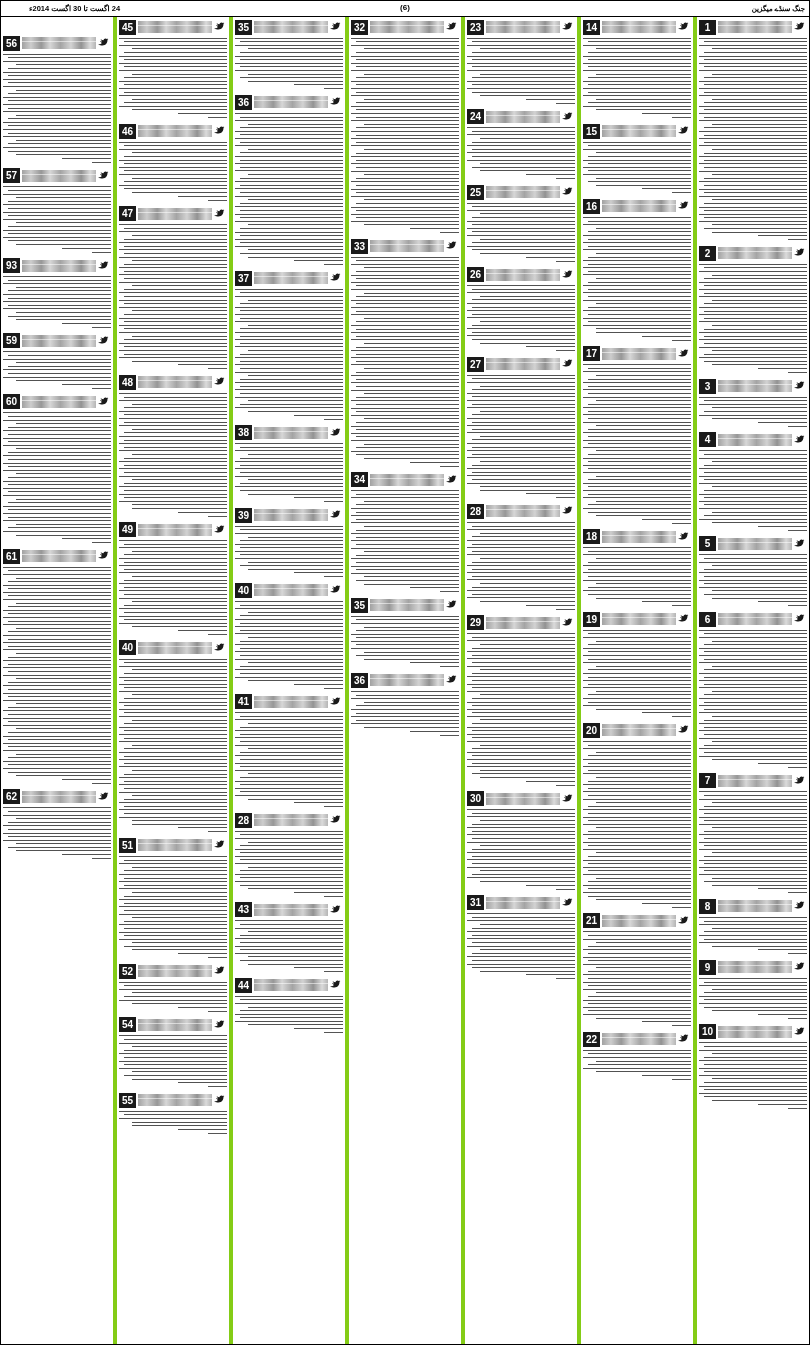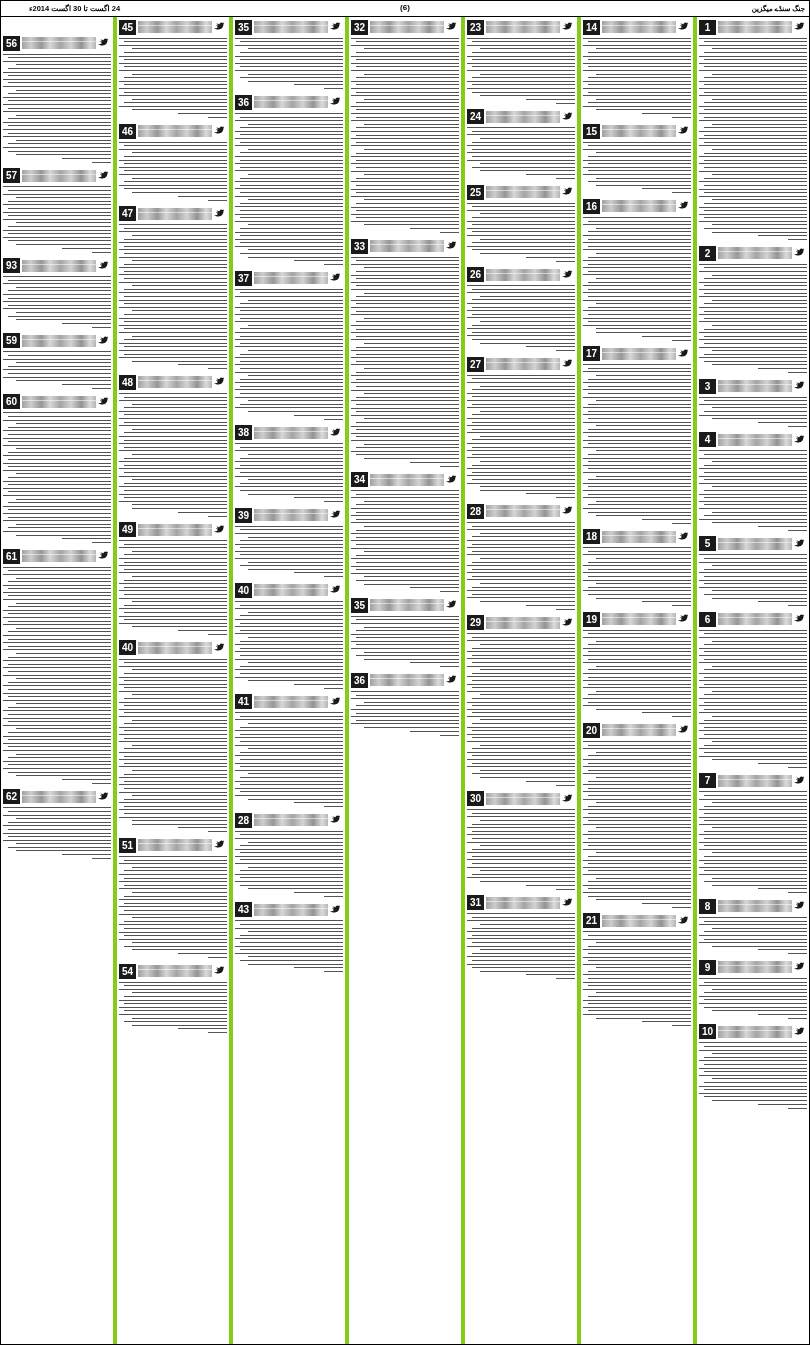--- a/index.html
+++ b/index.html
@@ -833,20 +833,40 @@
             <div class="line w100"></div>
             <div class="line w95"></div>
             <div class="line w100"></div>
             <div class="line w95"></div>
             <div class="line w100"></div>
             <div class="line w88"></div>
             <div class="line w45"></div>
             <div class="end-mark"></div>
           </div>
         </div>
+        <div class="item">
+          <div class="item-head">
+            <div class="num-box">22</div>
+            <div class="head-bar"></div>
+            <span class="bird"><svg viewBox="0 0 24 24" width="14" height="14" aria-hidden="true">
+                <path fill="#1a1a1a" d="M2 14c3 .5 5-.6 6.4-2.1C7 11 5.6 9.8 5 8.3c1.3.7 2.6 1 3.9.9C7.4 8 6.4 6.6 6.2 5c1.5 1.4 3.2 2.2 5 2.3 .2-1.8 1.6-3.1 3.3-3.1 1 0 1.9.4 2.5 1.1 .8-.2 1.5-.5 2.1-.9-.2.8-.8 1.4-1.4 1.8 .6-.1 1.2-.3 1.8-.5-.4.6-1 1.2-1.6 1.6 .1 3.3-1.6 6.6-4.7 8.3C10.4 17 6 16.8 2 14z"></path>
+              </svg></span>
+          </div>
+          <div class="body">
+            <div class="line w100"></div>
+            <div class="line w95"></div>
+            <div class="line w100"></div>
+            <div class="line w88"></div>
+            <div class="line w95"></div>
+            <div class="line w100"></div>
+            <div class="line w88"></div>
+            <div class="line w45"></div>
+            <div class="end-mark"></div>
+          </div>
+        </div>
       </div>
       <div class="col">
         <div class="item">
           <div class="item-head">
             <div class="num-box">23</div>
             <div class="head-bar"></div>
             <span class="bird"><svg viewBox="0 0 24 24" width="14" height="14" aria-hidden="true">
                 <path fill="#1a1a1a" d="M2 14c3 .5 5-.6 6.4-2.1C7 11 5.6 9.8 5 8.3c1.3.7 2.6 1 3.9.9C7.4 8 6.4 6.6 6.2 5c1.5 1.4 3.2 2.2 5 2.3 .2-1.8 1.6-3.1 3.3-3.1 1 0 1.9.4 2.5 1.1 .8-.2 1.5-.5 2.1-.9-.2.8-.8 1.4-1.4 1.8 .6-.1 1.2-.3 1.8-.5-.4.6-1 1.2-1.6 1.6 .1 3.3-1.6 6.6-4.7 8.3C10.4 17 6 16.8 2 14z"></path>
               </svg></span>
           </div>
@@ -1691,20 +1711,42 @@
             <div class="line w100"></div>
             <div class="line w95"></div>
             <div class="line w100"></div>
             <div class="line w88"></div>
             <div class="line w95"></div>
             <div class="line w88"></div>
             <div class="line w45"></div>
             <div class="end-mark"></div>
           </div>
         </div>
+        <div class="item">
+          <div class="item-head">
+            <div class="num-box">44</div>
+            <div class="head-bar"></div>
+            <span class="bird"><svg viewBox="0 0 24 24" width="14" height="14" aria-hidden="true">
+                <path fill="#1a1a1a" d="M2 14c3 .5 5-.6 6.4-2.1C7 11 5.6 9.8 5 8.3c1.3.7 2.6 1 3.9.9C7.4 8 6.4 6.6 6.2 5c1.5 1.4 3.2 2.2 5 2.3 .2-1.8 1.6-3.1 3.3-3.1 1 0 1.9.4 2.5 1.1 .8-.2 1.5-.5 2.1-.9-.2.8-.8 1.4-1.4 1.8 .6-.1 1.2-.3 1.8-.5-.4.6-1 1.2-1.6 1.6 .1 3.3-1.6 6.6-4.7 8.3C10.4 17 6 16.8 2 14z"></path>
+              </svg></span>
+          </div>
+          <div class="body">
+            <div class="line w100"></div>
+            <div class="line w95"></div>
+            <div class="line w100"></div>
+            <div class="line w88"></div>
+            <div class="line w95"></div>
+            <div class="line w100"></div>
+            <div class="line w95"></div>
+            <div class="line w100"></div>
+            <div class="line w88"></div>
+            <div class="line w45"></div>
+            <div class="end-mark"></div>
+          </div>
+        </div>
       </div>
       <div class="col">
         <div class="item">
           <div class="item-head">
             <div class="num-box">45</div>
             <div class="head-bar"></div>
             <span class="bird"><svg viewBox="0 0 24 24" width="14" height="14" aria-hidden="true">
                 <path fill="#1a1a1a" d="M2 14c3 .5 5-.6 6.4-2.1C7 11 5.6 9.8 5 8.3c1.3.7 2.6 1 3.9.9C7.4 8 6.4 6.6 6.2 5c1.5 1.4 3.2 2.2 5 2.3 .2-1.8 1.6-3.1 3.3-3.1 1 0 1.9.4 2.5 1.1 .8-.2 1.5-.5 2.1-.9-.2.8-.8 1.4-1.4 1.8 .6-.1 1.2-.3 1.8-.5-.4.6-1 1.2-1.6 1.6 .1 3.3-1.6 6.6-4.7 8.3C10.4 17 6 16.8 2 14z"></path>
               </svg></span>
           </div>
@@ -1993,39 +2035,77 @@
             <div class="line w100"></div>
             <div class="line w88"></div>
             <div class="line w95"></div>
             <div class="line w88"></div>
             <div class="line w45"></div>
             <div class="end-mark"></div>
           </div>
         </div>
         <div class="item">
           <div class="item-head">
+            <div class="num-box">52</div>
+            <div class="head-bar"></div>
+            <span class="bird"><svg viewBox="0 0 24 24" width="14" height="14" aria-hidden="true">
+                <path fill="#1a1a1a" d="M2 14c3 .5 5-.6 6.4-2.1C7 11 5.6 9.8 5 8.3c1.3.7 2.6 1 3.9.9C7.4 8 6.4 6.6 6.2 5c1.5 1.4 3.2 2.2 5 2.3 .2-1.8 1.6-3.1 3.3-3.1 1 0 1.9.4 2.5 1.1 .8-.2 1.5-.5 2.1-.9-.2.8-.8 1.4-1.4 1.8 .6-.1 1.2-.3 1.8-.5-.4.6-1 1.2-1.6 1.6 .1 3.3-1.6 6.6-4.7 8.3C10.4 17 6 16.8 2 14z"></path>
+              </svg></span>
+          </div>
+          <div class="body">
+            <div class="line w100"></div>
+            <div class="line w95"></div>
+            <div class="line w100"></div>
+            <div class="line w88"></div>
+            <div class="line w95"></div>
+            <div class="line w100"></div>
+            <div class="line w88"></div>
+            <div class="line w45"></div>
+            <div class="end-mark"></div>
+          </div>
+        </div>
+        <div class="item">
+          <div class="item-head">
             <div class="num-box">54</div>
             <div class="head-bar"></div>
             <span class="bird"><svg viewBox="0 0 24 24" width="14" height="14" aria-hidden="true">
                 <path fill="#1a1a1a" d="M2 14c3 .5 5-.6 6.4-2.1C7 11 5.6 9.8 5 8.3c1.3.7 2.6 1 3.9.9C7.4 8 6.4 6.6 6.2 5c1.5 1.4 3.2 2.2 5 2.3 .2-1.8 1.6-3.1 3.3-3.1 1 0 1.9.4 2.5 1.1 .8-.2 1.5-.5 2.1-.9-.2.8-.8 1.4-1.4 1.8 .6-.1 1.2-.3 1.8-.5-.4.6-1 1.2-1.6 1.6 .1 3.3-1.6 6.6-4.7 8.3C10.4 17 6 16.8 2 14z"></path>
               </svg></span>
           </div>
           <div class="body">
             <div class="line w100"></div>
             <div class="line w95"></div>
             <div class="line w100"></div>
             <div class="line w88"></div>
             <div class="line w95"></div>
             <div class="line w100"></div>
             <div class="line w95"></div>
             <div class="line w100"></div>
             <div class="line w95"></div>
             <div class="line w100"></div>
             <div class="line w88"></div>
             <div class="line w95"></div>
+            <div class="line w88"></div>
+            <div class="line w45"></div>
+            <div class="end-mark"></div>
+          </div>
+        </div>
+        <div class="item">
+          <div class="item-head">
+            <div class="num-box">55</div>
+            <div class="head-bar"></div>
+            <span class="bird"><svg viewBox="0 0 24 24" width="14" height="14" aria-hidden="true">
+                <path fill="#1a1a1a" d="M2 14c3 .5 5-.6 6.4-2.1C7 11 5.6 9.8 5 8.3c1.3.7 2.6 1 3.9.9C7.4 8 6.4 6.6 6.2 5c1.5 1.4 3.2 2.2 5 2.3 .2-1.8 1.6-3.1 3.3-3.1 1 0 1.9.4 2.5 1.1 .8-.2 1.5-.5 2.1-.9-.2.8-.8 1.4-1.4 1.8 .6-.1 1.2-.3 1.8-.5-.4.6-1 1.2-1.6 1.6 .1 3.3-1.6 6.6-4.7 8.3C10.4 17 6 16.8 2 14z"></path>
+              </svg></span>
+          </div>
+          <div class="body">
+            <div class="line w100"></div>
+            <div class="line w95"></div>
+            <div class="line w100"></div>
+            <div class="line w88"></div>
             <div class="line w88"></div>
             <div class="line w45"></div>
             <div class="end-mark"></div>
           </div>
         </div>
       </div>
       <div class="col">
         <div class="item">
           <div class="item-head">
             <div class="num-box">56</div>

